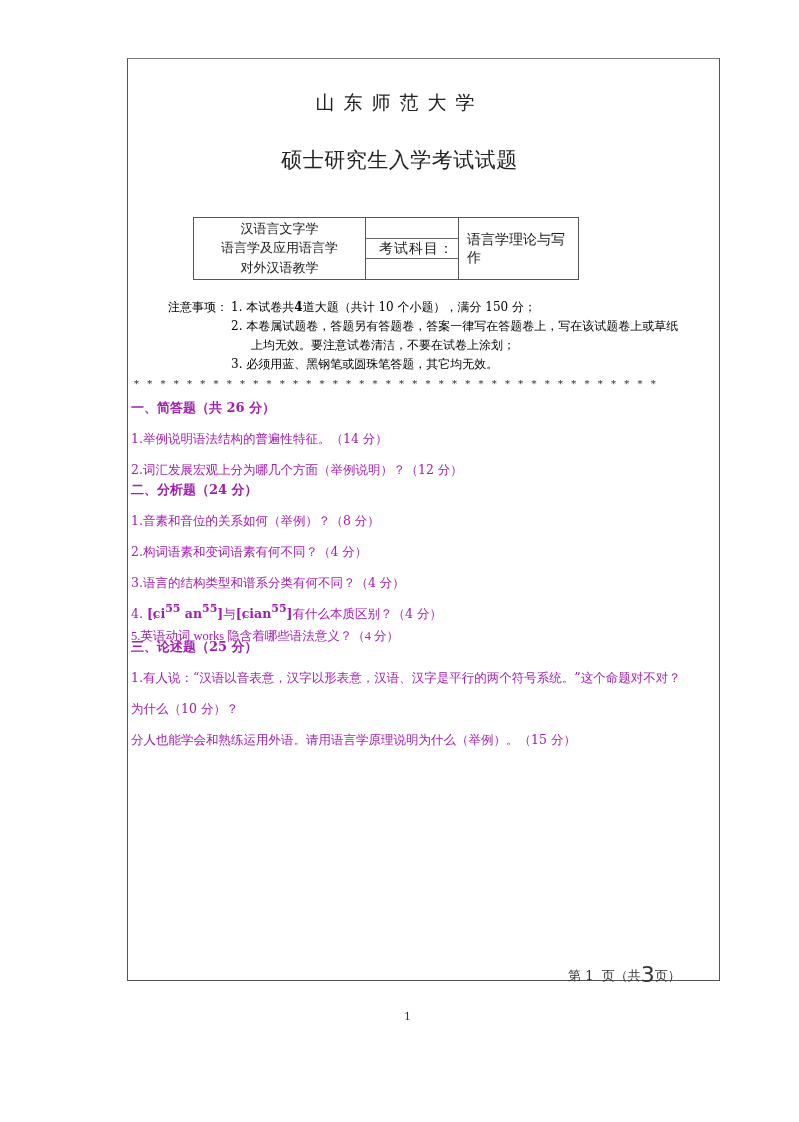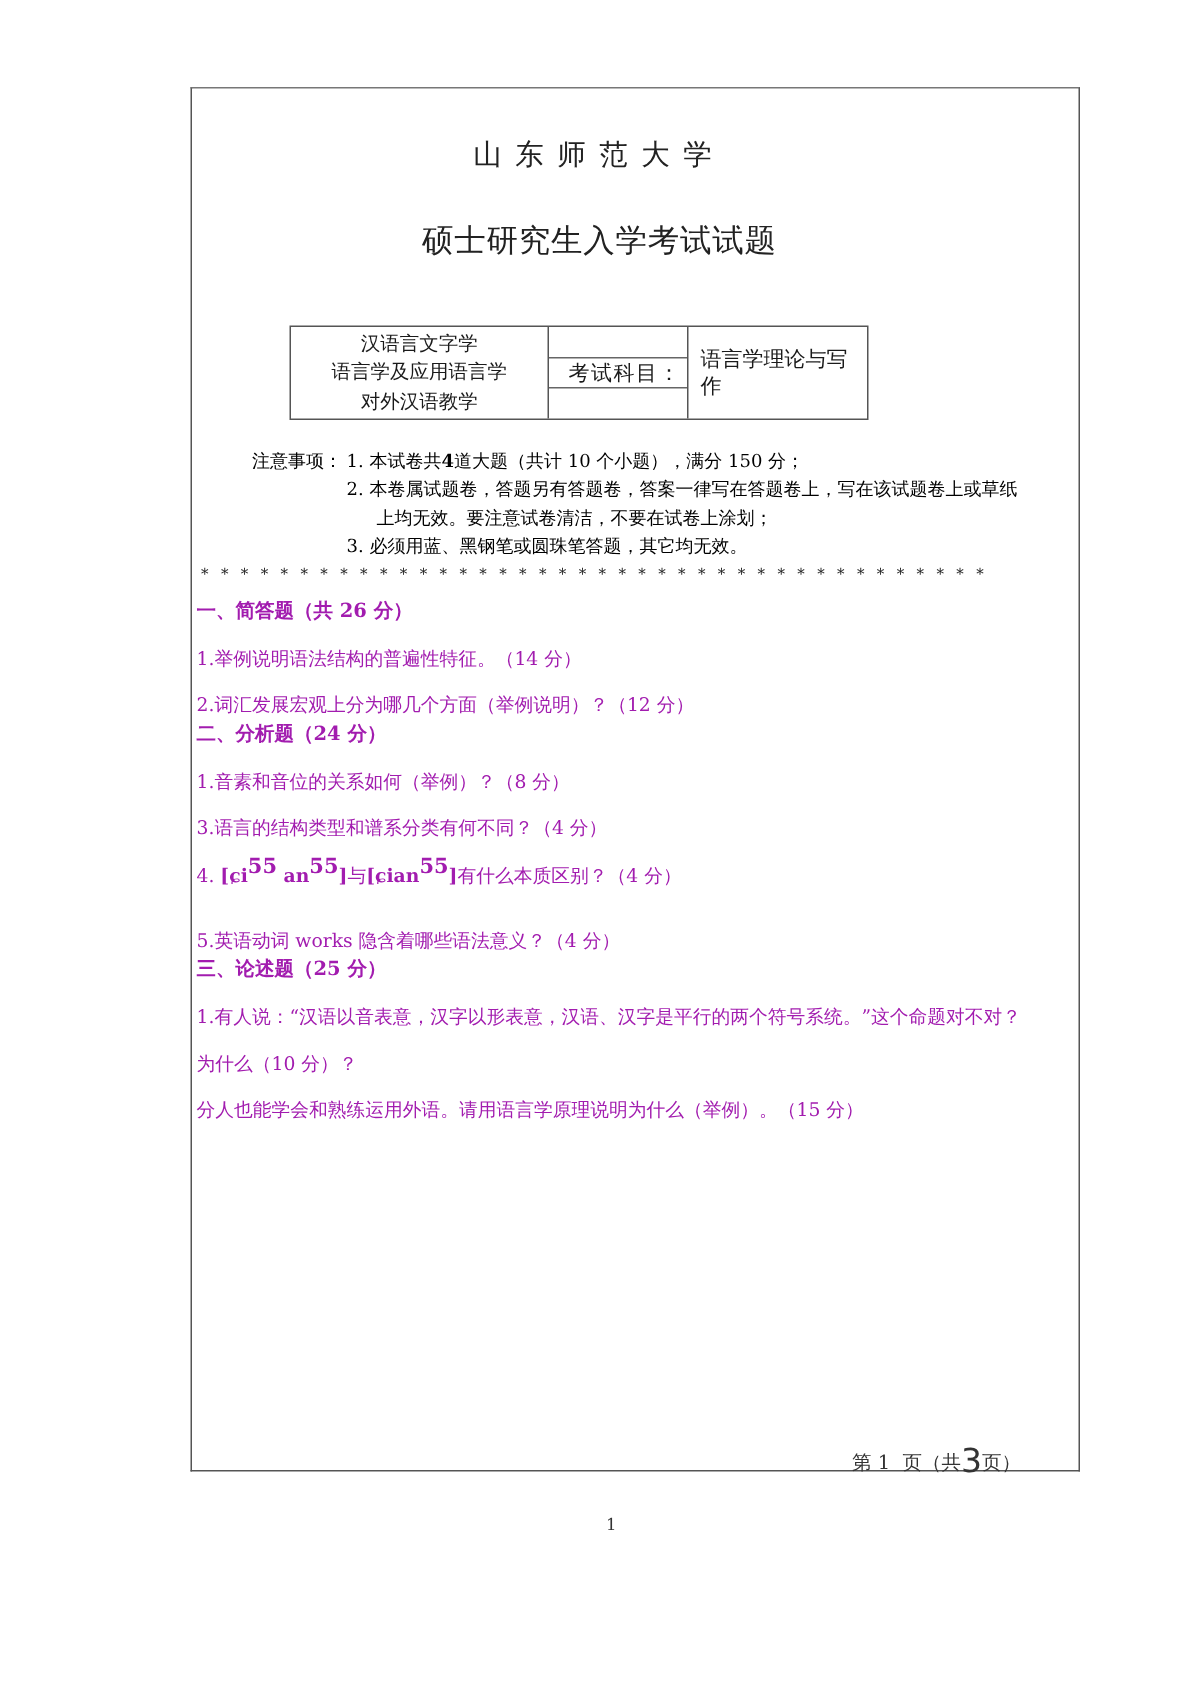--- a/index.html
+++ b/index.html
@@ -45,21 +45,21 @@
 
   .stars {
     position: absolute; left: 134px; top: 379px; width: 522px;
     display: flex; justify-content: space-between; font-size: 10px; line-height: 10px; color: #222;
   }
 
   .section { position: absolute; left: 131px; font-size: 12.5px; line-height: 20px; color: #a21caf; }
   .section .heading { font-weight: bold; font-size: 13px; }
   .section .q { white-space: nowrap; margin-top: 11px; }
   .ipa { font-weight: bold; font-family: "DejaVu Serif", serif; }
-  .ipa sup { font-size: 14px; vertical-align: 6px; }
+  .ipa sup { font-size: 11px; vertical-align: 6px; }
 
   .footer {
     position: absolute; left: 568px; top: 962px; font-size: 13px; color: #333; white-space: nowrap;
   }
   .footer .hand { font-family: "DejaVu Sans", sans-serif; font-size: 22px; vertical-align: -2px; }
   .pagenum { position: absolute; left: 404px; top: 1010px; font-size: 11px; color: #333; }
 </style>
 </head>
 <body>
 
@@ -145,25 +145,26 @@
 
 <div class="section" style="top:398px;">
   <div class="heading">一、简答题（共 26 分）</div>
   <div class="q">1.举例说明语法结构的普遍性特征。（14 分）</div>
   <div class="q">2.词汇发展宏观上分为哪几个方面（举例说明）？（12 分）</div>
 </div>
 
 <div class="section" style="top:480px;">
   <div class="heading">二、分析题（24 分）</div>
   <div class="q">1.音素和音位的关系如何（举例）？（8 分）</div>
+  <div class="q">2.构词语素和变词语素有何不同？（4 分）</div>
   <div class="q">3.语言的结构类型和谱系分类有何不同？（4 分）</div>
   <div class="q" style="margin-top:6px;">
     <span>4. </span><span class="ipa"><span>[ɕi</span><sup>55</sup><span> an</span><sup>55</sup><span>]</span></span><span>与</span><span class="ipa"><span>[ɕian</span><sup>55</sup><span>]</span></span><span>有什么本质区别？（4 分）</span>
   </div>
-  <div class="q" style="margin-top:23px;">5.英语动词 works 隐含着哪些语法意义？（4 分）</div>
+  <div class="q" style="margin-top:2px;font-family:Liberation Serif, serif;">5.英语动词 works 隐含着哪些语法意义？（4 分）</div>
 </div>
 
 <div class="section" style="top:637px;">
   <div class="heading">三、论述题（25 分）</div>
   <div class="q">1.有人说：“汉语以音表意，汉字以形表意，汉语、汉字是平行的两个符号系统。”这个命题对不对？</div>
   <div class="q">为什么（10 分）？</div>
   <div class="q">分人也能学会和熟练运用外语。请用语言学原理说明为什么（举例）。（15 分）</div>
 </div>
 
 <div class="footer">

